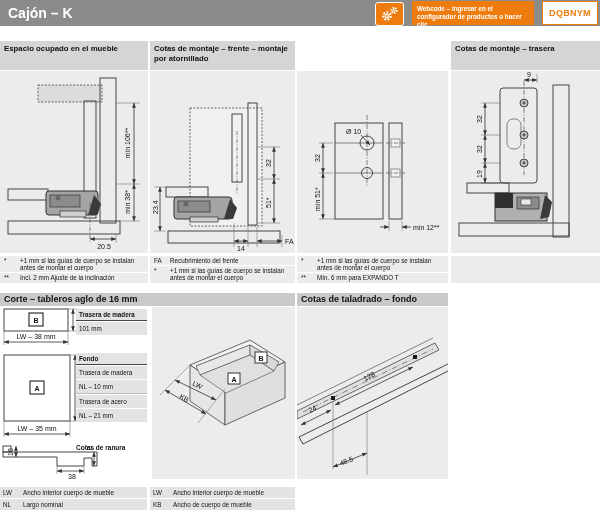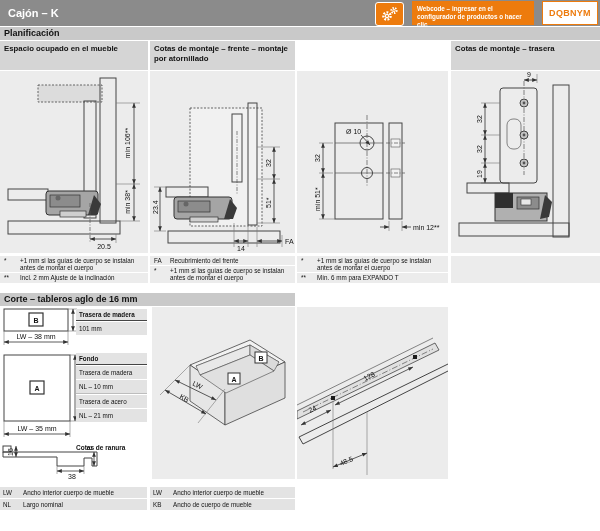--- a/index.html
+++ b/index.html
@@ -1,21 +1,21 @@
 <!DOCTYPE html>
 <html><head>
 <meta charset="utf-8">
 <style>
   html,body{margin:0;padding:0;background:#fff;}
   #screen{position:relative;width:600px;height:531px;background:#fff;overflow:hidden;
           font-family:"Liberation Sans",sans-serif;color:#111;}
   
   .titlebar{position:absolute;left:0;top:0;width:600px;height:26px;background:#8B8B8B;}
   .title{position:absolute;left:8px;top:0;height:26px;line-height:26px;color:#fff;
-         font-weight:bold;font-size:11px;}
+         font-weight:bold;font-size:14px;}
   .webcode{position:absolute;right:2px;top:1px;height:24px;display:flex;gap:8px;}
   .gearbox{width:27px;height:22px;margin-top:1px;background:#ED7B0D;border:1px solid #fff;
            border-radius:3px;display:flex;align-items:center;justify-content:center;}
   .webtext{width:122px;background:#ED7B0D;color:#fff;font-size:6.3px;font-weight:bold;
            line-height:8px;padding:4px 4px 0 5px;box-sizing:border-box;height:24px;}
   .codebox{width:54px;height:22px;margin-top:0;background:#fff;border:1px solid #ED7B0D;
            color:#ED7B0D;font-weight:bold;font-size:9px;display:flex;align-items:center;
            justify-content:center;letter-spacing:0.3px;}
   
   .secbar{position:absolute;height:13px;background:#C9C9C9;font-weight:bold;font-size:9px;
@@ -66,21 +66,20 @@
             <circle cx="14" cy="5.5" r="2.6" stroke-width="2" stroke-dasharray="1.4 1.2"></circle>
             <circle cx="14" cy="5.5" r="1.1" stroke-width="1"></circle>
           </g>
         </svg>
       </div>
       <div class="webtext">Webcode – ingresar en el configurador de productos o hacer clic</div>
       <div class="codebox">DQBNYM</div>
     </div>
   </div>
 
-  <div class="secbar" style="left:0;top:27px;width:600px;">Planificación</div>
 
   <div class="colhead" style="left:0;width:148px;">Espacio ocupado en el mueble</div>
   <div class="colhead" style="left:150px;width:145px;">Cotas de montaje – frente – montaje por atornillado</div>
   <div class="colhead" style="left:451px;width:149px;">Cotas de montaje – trasera</div>
 
   <div class="panel" style="left:0;width:148px;">
     <svg width="148" height="182" viewBox="0 0 148 182">
       <defs>
           <marker id="a1" markerWidth="7" markerHeight="6" refX="6.5" refY="3" orient="auto-start-reverse">
             <path d="M0.5,0.6 L6.5,3 L0.5,5.4 Z" fill="#333"></path>
@@ -251,20 +250,21 @@
         <span class="ntx">+1 mm si las guías de cuerpo se instalan antes de montar el cuerpo</span>
       </div>
     <div class="nrow">
         <span class="sym">**</span>
         <span class="ntx">Mín. 6 mm para EXPANDO T</span>
       </div>
   </div>
   <div class="notes" style="left:451px;width:149px;"></div>
 
   <div class="secbar" style="left:0;top:293px;width:295px;">Corte – tableros aglo de 16 mm</div>
+  <div class="secbar" style="left:297px;top:293px;width:151px;">Cotas de taladrado – fondo</div>
 
   <svg style="position:absolute;left:0;top:307px;" width="150" height="131" viewBox="0 0 150 131">
     <defs>
         <marker id="ab" markerWidth="7" markerHeight="6" refX="6.5" refY="3" orient="auto-start-reverse">
           <path d="M0.5,0.6 L6.5,3 L0.5,5.4 Z" fill="#333"></path>
         </marker>
       </defs>
     <rect x="4" y="2" width="64" height="22" class="ln" fill="#D9D9D9"></rect>
     <rect x="29" y="6" width="14" height="13" fill="#fff" stroke="#333" stroke-width="1.2"></rect>
     <text x="36" y="16" text-anchor="middle" font-weight="bold" font-size="8">B</text>

